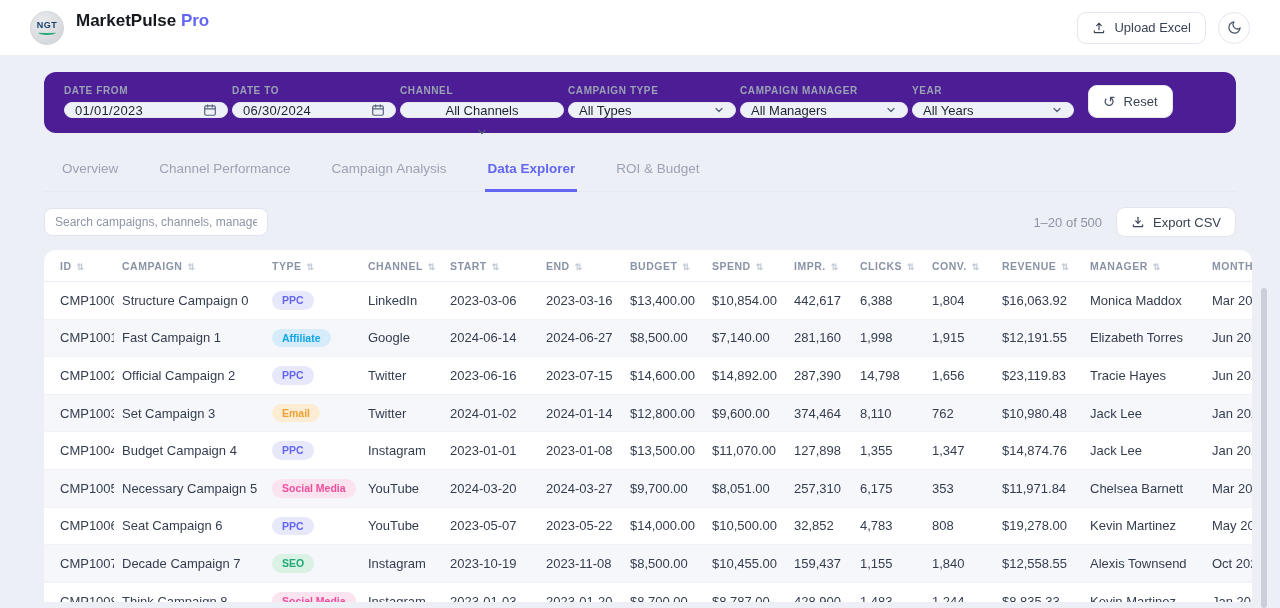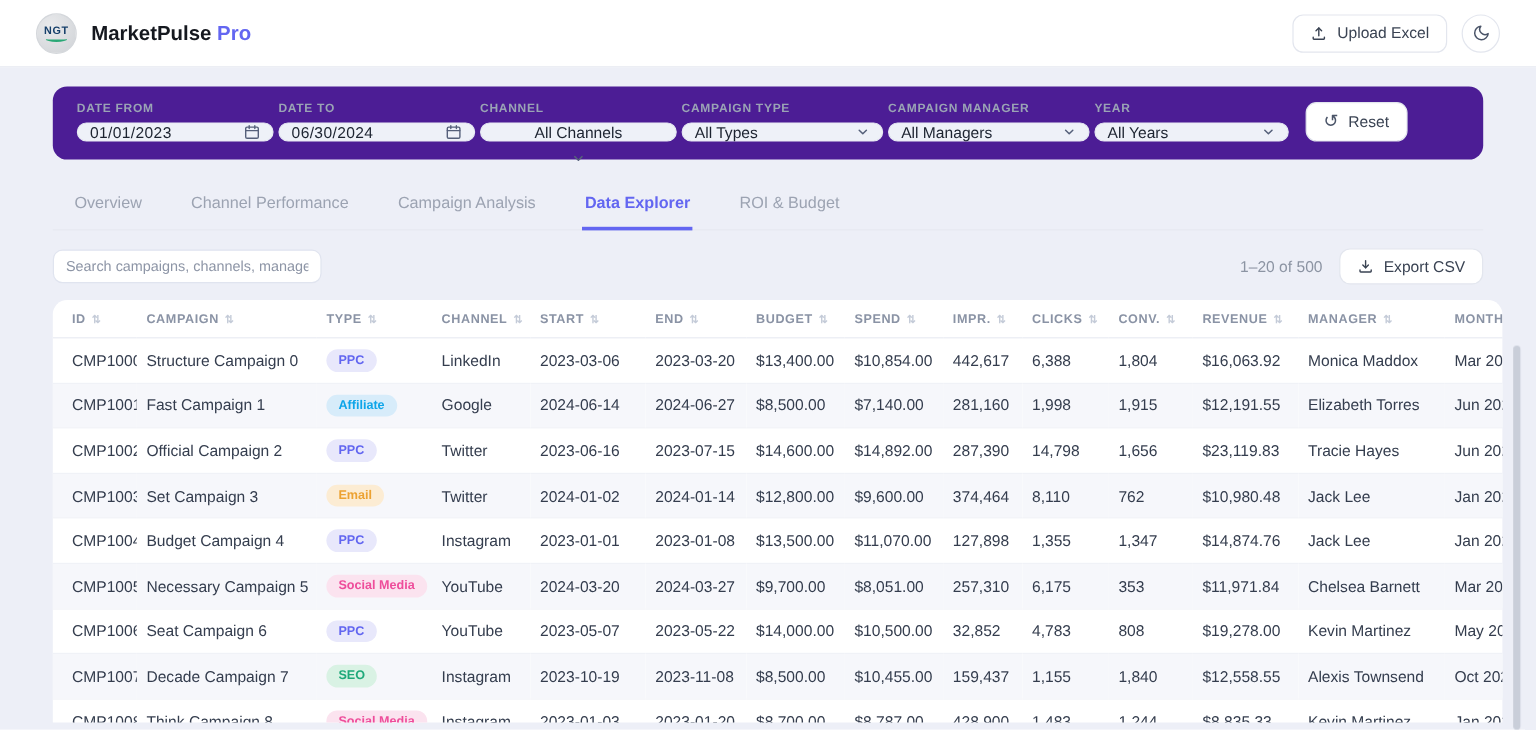--- a/index.html
+++ b/index.html
@@ -8,21 +8,21 @@
     font-family:"Liberation Sans", sans-serif;
     background:#edeff7;
     color:#1f2633;
   }
   
   .topbar {
     height:56px; background:#ffffff; border-bottom:1px solid #eceef4;
     display:flex; align-items:center; justify-content:space-between;
     padding:0 30px;
   }
-  .brand { display:flex; align-items:center; gap:12px; }
+  .brand { display:flex; gap:12px; }
   .logo {
     width:34px; height:34px; border-radius:50%;
     background:radial-gradient(circle at 35% 30%, #e9eaec, #cfd2d6);
     border:1px solid #d4d7db;
     display:flex; flex-direction:column; align-items:center; justify-content:center;
   }
   .logo .logo-txt { font-size:9px; font-weight:bold; color:#17406b; letter-spacing:0.5px; line-height:9px; }
   .logo .logo-swoosh { width:18px; height:5px; border-bottom:2px solid #2aa876; border-radius:50%; }
   .brand-name { font-size:17px; font-weight:bold; color:#15181f; }
   .brand-name .accent { color:#6366f1; }
@@ -303,21 +303,21 @@
         <th><span>MONTH</span></th>
       </tr>
     </thead>
     <tbody>
         <tr>
           <td>CMP1000</td>
           <td>Structure Campaign 0</td>
           <td><span class="badge" style="background: rgb(232, 232, 251); color: rgb(98, 102, 240);">PPC</span></td>
           <td>LinkedIn</td>
           <td>2023-03-06</td>
-          <td>2023-03-20</td>
+          <td>2023-03-16</td>
           <td>$13,400.00</td>
           <td>$10,854.00</td>
           <td>442,617</td>
           <td>6,388</td>
           <td>1,804</td>
           <td>$16,063.92</td>
           <td>Monica Maddox</td>
           <td>Mar 2023</td>
         </tr>
         <tr class="alt">

